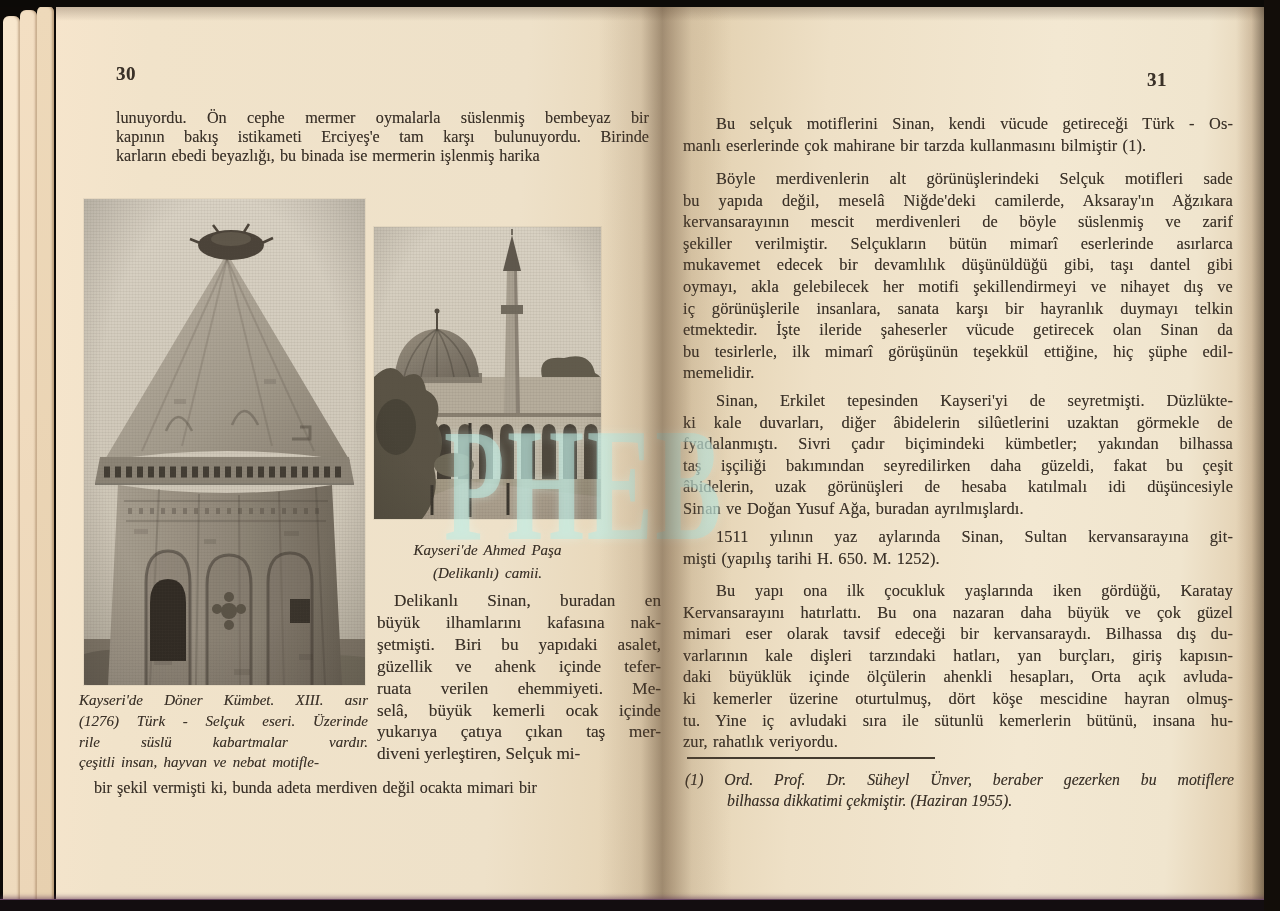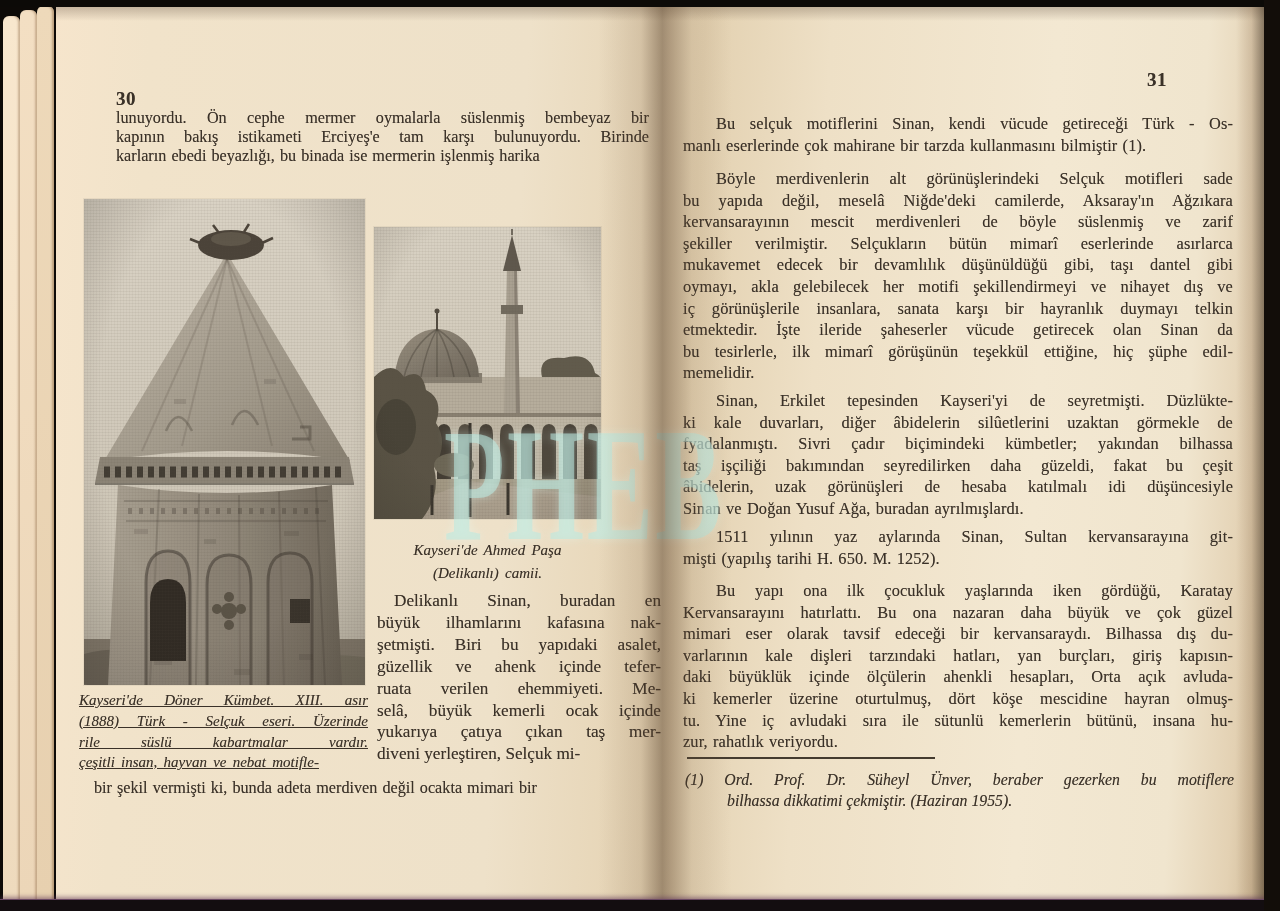--- a/index.html
+++ b/index.html
@@ -71,21 +71,21 @@
 
   <div class="paper"></div>
   <div class="top-shade"></div>
 
   <div class="page-stack">
     <div class="band b1"></div>
     <div class="band b2"></div>
     <div class="band b3"></div>
   </div>
 
-  <div class="txt pagenum" style="left:116px; top:63px;margin-top:25px;">30</div>
+  <div class="txt pagenum" style="left:116px; top:63px;">30</div>
 
   <div class="txt para lt1" style="left:116px; top:109px; width:533px;">
       <div class="line">lunuyordu. Ön cephe mermer oymalarla süslenmiş bembeyaz bir</div>
       <div class="line">kapının bakış istikameti Erciyeş'e tam karşı bulunuyordu. Birinde</div>
       <div class="line">karların ebedi beyazlığı, bu binada ise mermerin işlenmiş harika</div>
     </div>
 
   <div class="photo" style="left:84px; top:199px; width:281px; height:486px;">
     <svg viewBox="0 0 281 486" preserveAspectRatio="none">
       <defs>
@@ -257,23 +257,23 @@
       <div class="line">Delikanlı Sinan, buradan en</div>
       <div class="line">büyük ilhamlarını kafasına nak-</div>
       <div class="line">şetmişti. Biri bu yapıdaki asalet,</div>
       <div class="line">güzellik ve ahenk içinde tefer-</div>
       <div class="line">ruata verilen ehemmiyeti. Me-</div>
       <div class="line">selâ, büyük kemerli ocak içinde</div>
       <div class="line">yukarıya çatıya çıkan taş mer-</div>
       <div class="line">diveni yerleştiren, Selçuk mi-</div>
     </div>
 
-  <div class="txt para cap" style="left:79px; top:690px; width:289px; line-height:20.8px;text-decoration:underline;">
+  <div class="txt para cap" style="left:79px; top:690px; width:289px; line-height:20.8px;">
       <div class="line">Kayseri'de Döner Kümbet. XIII. asır</div>
-      <div class="line">(1888) Türk - Selçuk eseri. Üzerinde</div>
+      <div class="line">(1276) Türk - Selçuk eseri. Üzerinde</div>
       <div class="line">rile süslü kabartmalar vardır.</div>
       <div class="line">çeşitli insan, hayvan ve nebat motifle-</div>
     </div>
 
   <div class="txt para lt3" style="left:94px; top:779px; width:550px;">
       <div class="line">bir şekil vermişti ki, bunda adeta merdiven değil ocakta mimari bir</div>
     </div>
 
   <div class="txt pagenum" style="left:1147px; top:69px;">31</div>
 

